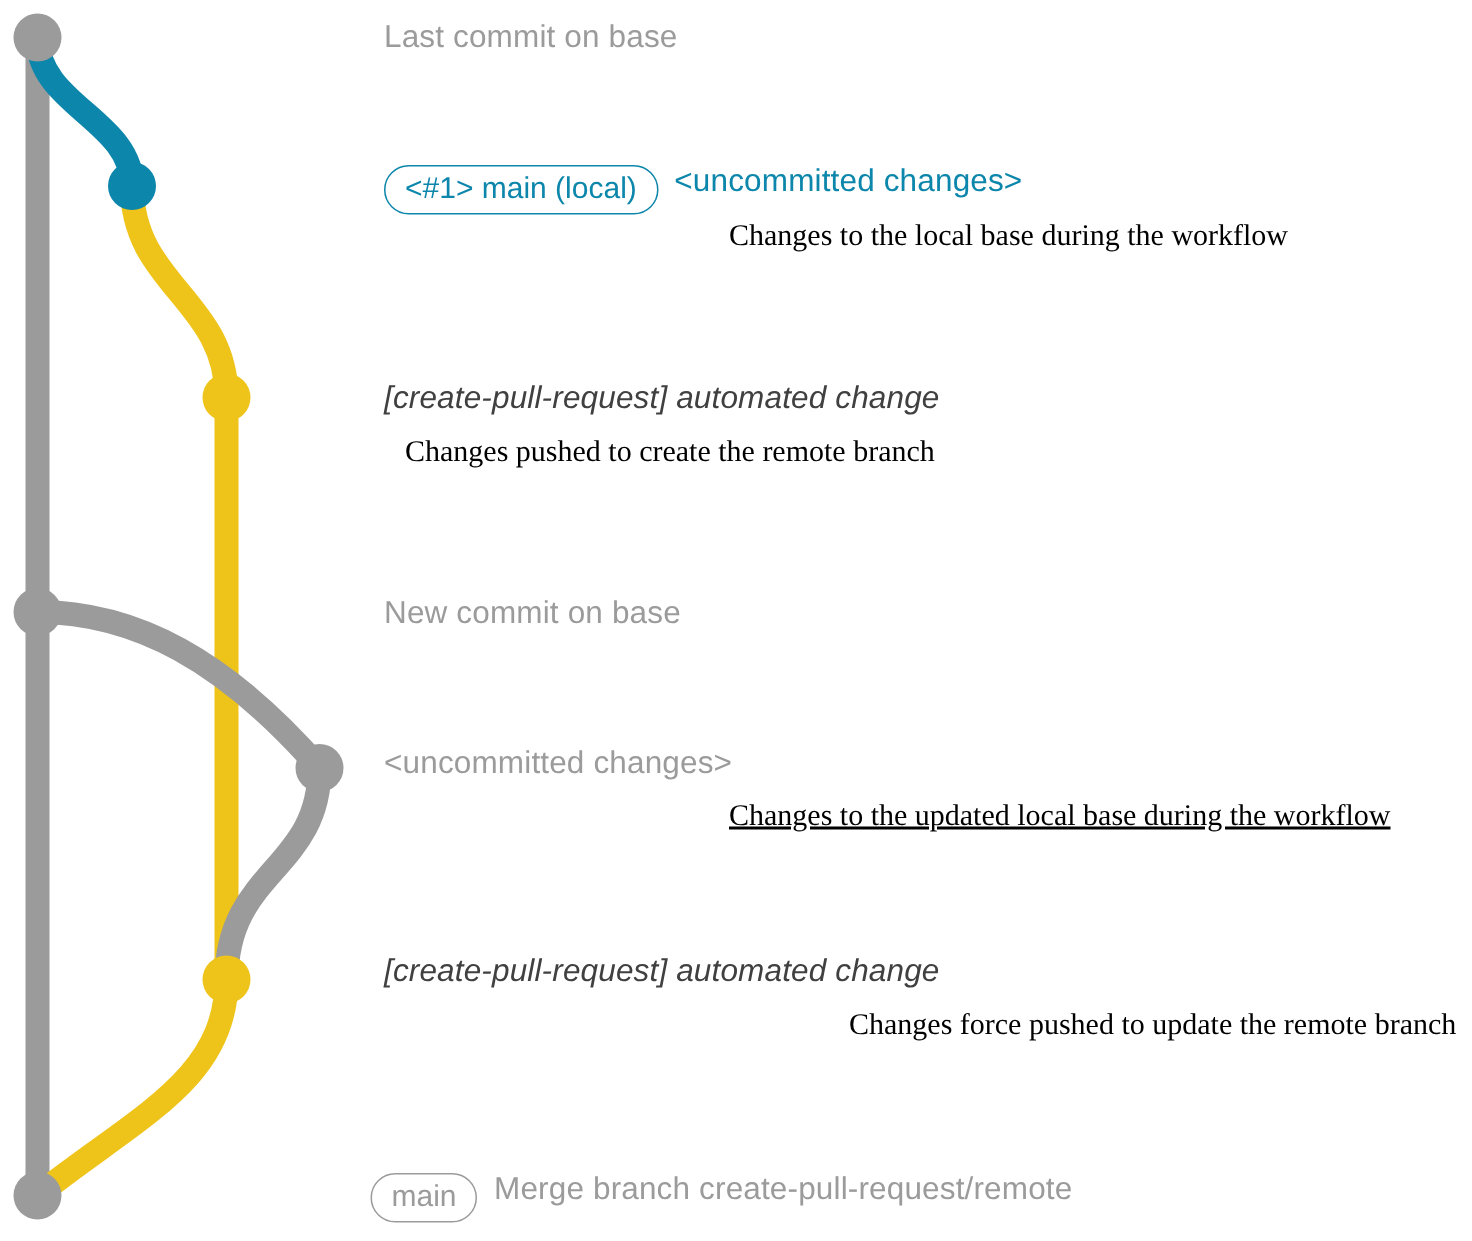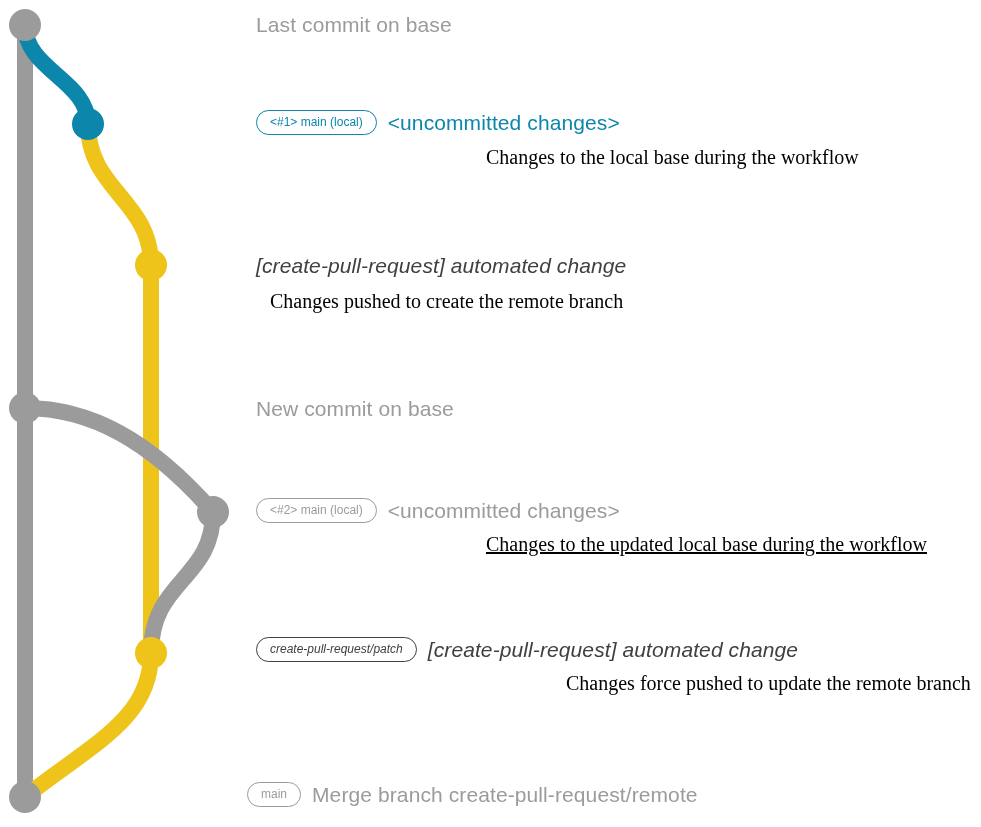--- a/index.html
+++ b/index.html
@@ -19,38 +19,38 @@
     position: absolute;
     left: 0;
     top: 0;
     width: 981px;
     height: 827px;
   }
 
   .row {
     position: absolute;
     display: flex;
-    align-items: center;
+    align-items: flex-start;
     white-space: nowrap;
   }
 
   
   .caption {
     font-size: 21px;
     letter-spacing: 0.1px;
     color: #9b9b9b;
   }
 
   
   .pill {
     display: inline-block;
     border: 1.6px solid currentColor;
     border-radius: 999px;
     padding: 5px 13px 6px 13px;
-    font-size: 12px;
+    font-size: 20px;
     line-height: 1;
     background: #ffffff;
   }
 
   .headline {
     font-size: 21px;
     line-height: 1;
     letter-spacing: 0.1px;
   }
 
@@ -113,27 +113,25 @@
 <div class="row" style="left:256px; top:255px;">
   <span class="headline c-yellow">[create-pull-request] automated change</span>
 </div>
 <div class="subtext" style="left:270px; top:290px;">Changes pushed to create the remote branch</div>
 
 <div class="row" style="left:256px; top:398px;">
   <span class="headline caption c-grey">New commit on base</span>
 </div>
 
 <div class="row" style="left:256px; top:498px;">
-  <span class="pill c-grey">&lt;#2&gt; main (local)</span>
   <span class="headline c-grey">&lt;uncommitted changes&gt;</span>
 </div>
 <div class="subtext" style="left:486px; top:533px;text-decoration:underline;">Changes to the updated local base during the workflow</div>
 
 <div class="row" style="left:256px; top:637px;">
-  <span class="pill c-yellow">create-pull-request/patch</span>
   <span class="headline c-yellow">[create-pull-request] automated change</span>
 </div>
 <div class="subtext" style="left:566px; top:672px;">Changes force pushed to update the remote branch</div>
 
 <div class="row" style="left:247px; top:782px;">
   <span class="pill c-grey">main</span>
   <span class="headline c-grey">Merge branch create-pull-request/remote</span>
 </div>
 
 </body></html>

